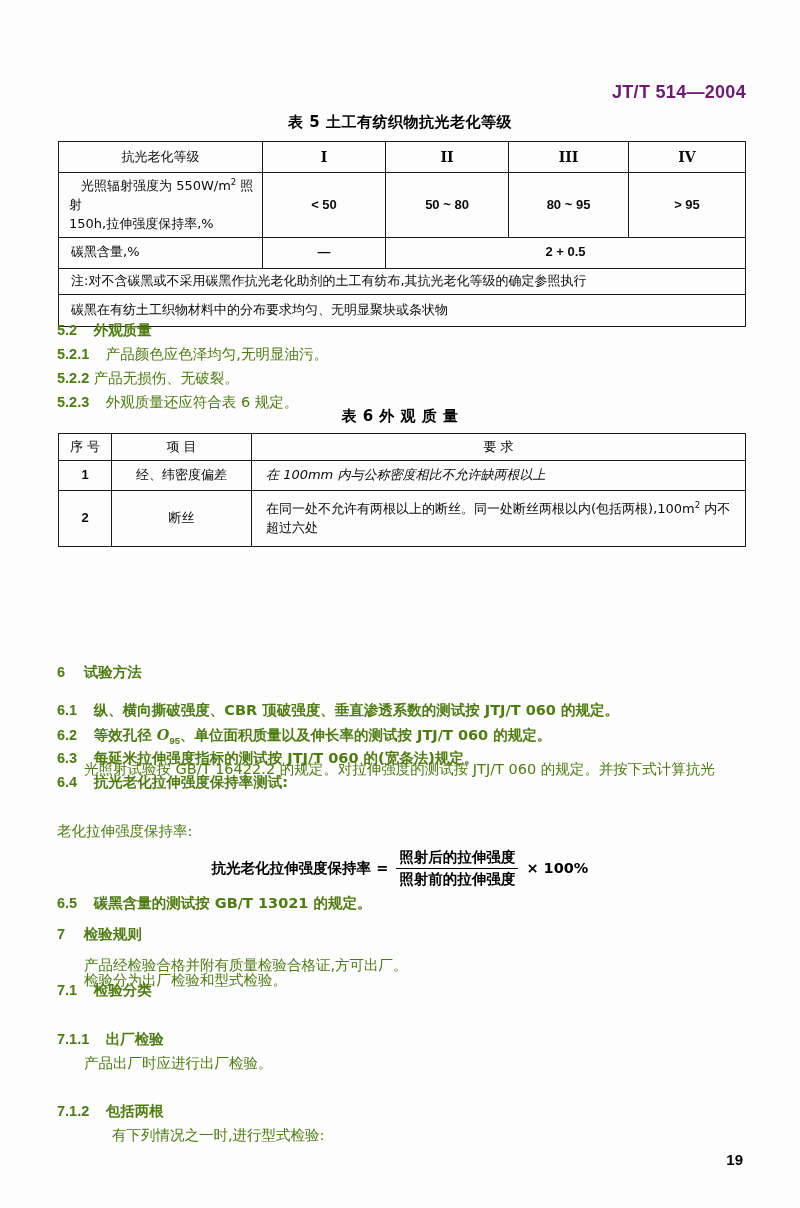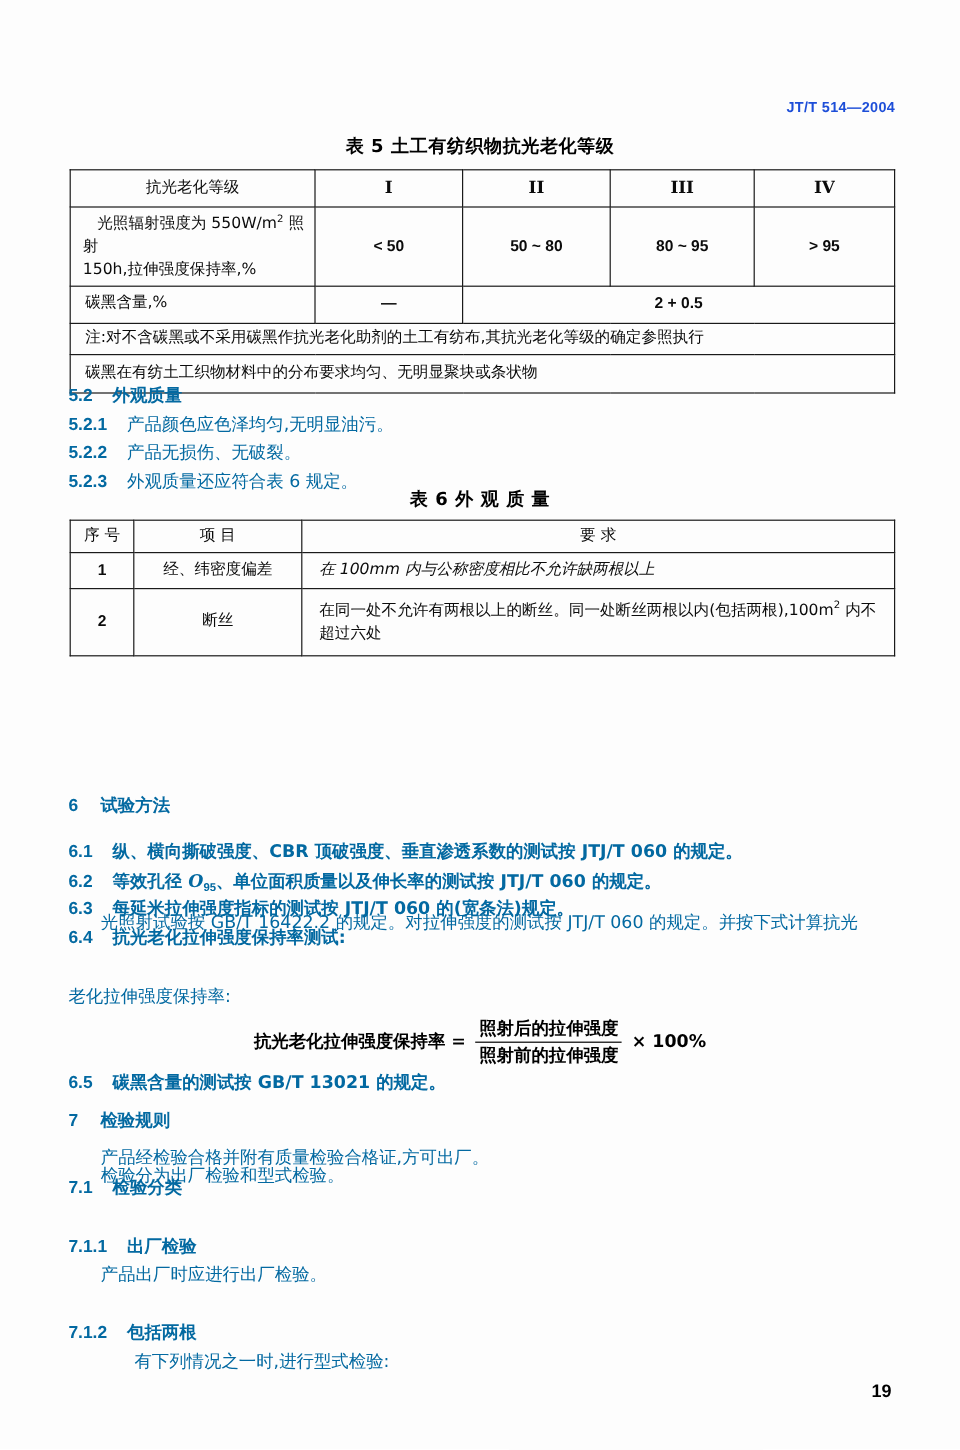--- a/index.html
+++ b/index.html
@@ -18,31 +18,31 @@
     background: #fdfdfd;
     overflow: hidden;
     box-sizing: border-box;
   }
   
   .std-header {
     position: absolute;
     top: 82px;
     right: 54px;
     font-family: "Liberation Sans", sans-serif;
-    font-size: 12px;
+    font-size: 18px;
     font-weight: bold;
     letter-spacing: 0.3px;
-    color: #1d4ed8;
+    color: #701a75;
   }
   
   .line {
     position: absolute;
     font-size: 14.5px;
     line-height: 1.35;
-    color: #0369a1;
+    color: #4d7c0f;
     white-space: nowrap;
   }
   .cn { font-family: "DejaVu Sans", "Liberation Sans", sans-serif; }
   .bold { font-weight: bold; }
   .num {
     font-family: "Liberation Sans", sans-serif;
     font-weight: bold;
   }
   
   .tbl-title {
@@ -168,21 +168,21 @@
     <span class="cn bold" style="margin-left:12px;">外观质量</span>
   </div>
 
   <div class="line" style="left:57px; top:345px;">
     <span class="num">5.2.1</span>
     <span class="cn" style="margin-left:12px;">产品颜色应色泽均匀,无明显油污。</span>
   </div>
 
   <div class="line" style="left:57px; top:369px;">
     <span class="num">5.2.2</span>
-    <span class="cn" style="margin-left:12px;">产品无损伤、无破裂。</span>
+    <span class="cn" style="">产品无损伤、无破裂。</span>
   </div>
 
   <div class="line" style="left:57px; top:393px;">
     <span class="num">5.2.3</span>
     <span class="cn" style="margin-left:12px;">外观质量还应符合表 6 规定。</span>
   </div>
 
   <div class="tbl-title" style="top:407px;">表 6  外  观  质  量</div>
 
   <table class="doc" style="left:58px; top:433px; width:687px;">

